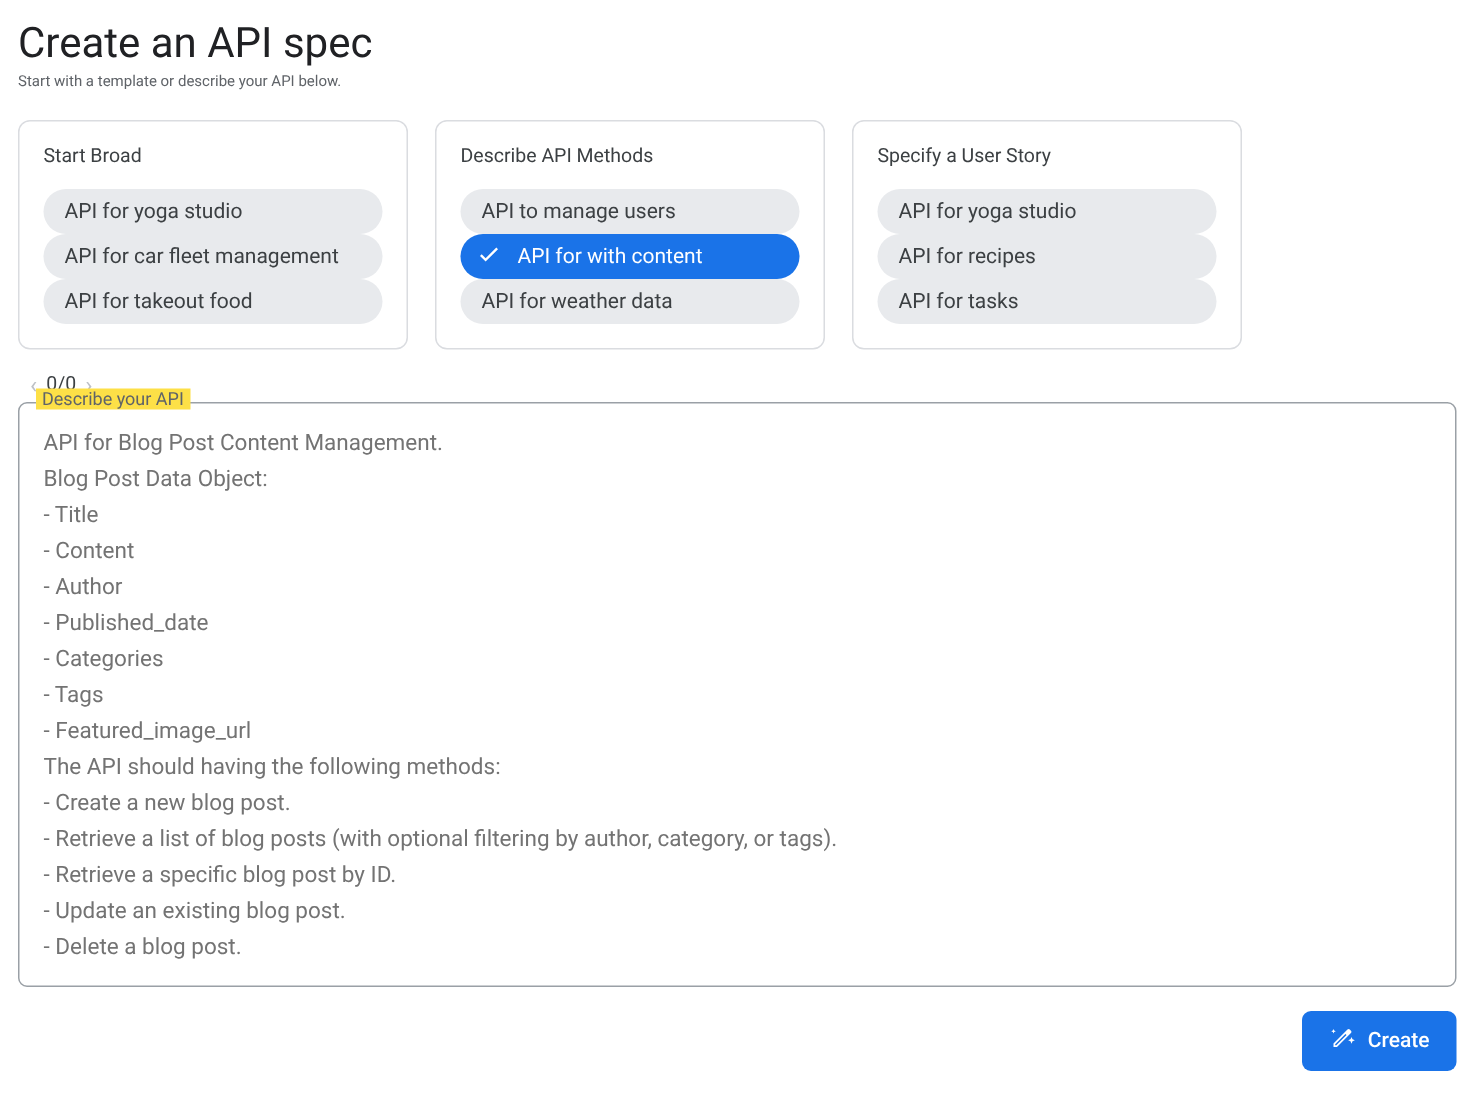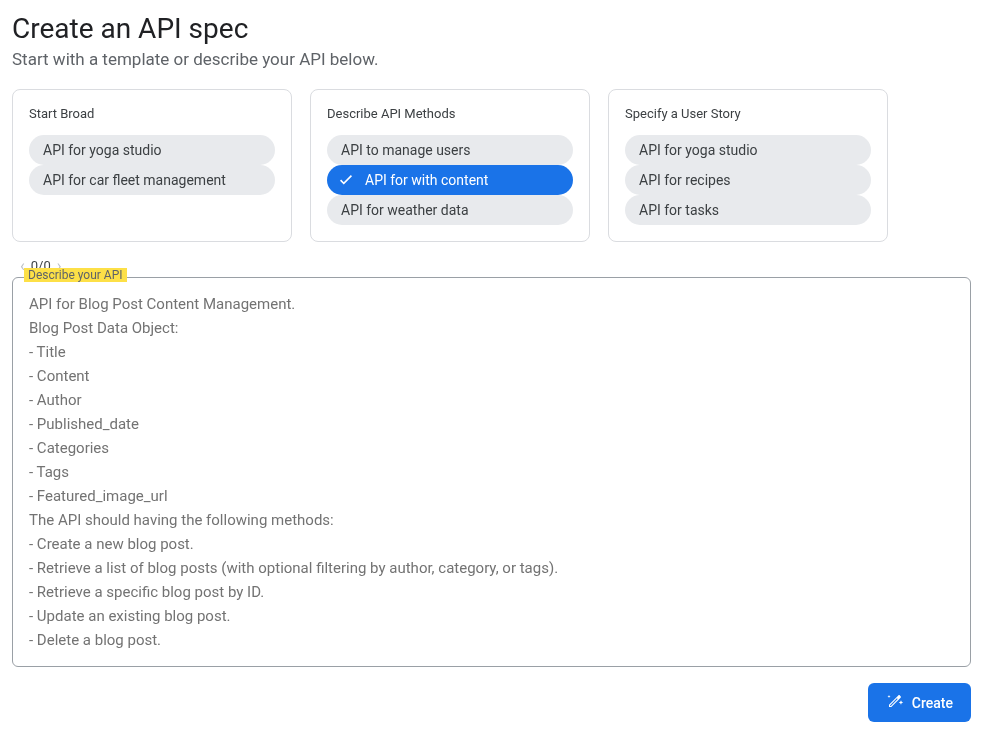--- a/index.html
+++ b/index.html
@@ -14,34 +14,34 @@
       width: 983px;
       color: #202124;
     }
     .page-title {
       font-size: 28px;
       font-weight: 400;
       color: #202124;
       margin-bottom: 4px;
     }
     .page-subtitle {
-      font-size: 17px;
+      font-size: 10px;
       color: #5f6368;
       margin-bottom: 20px;
     }
     .cards-row {
       display: flex;
       gap: 18px;
       margin-bottom: 14px;
     }
     .card {
       border: 1px solid #dadce0;
       border-radius: 8px;
       padding: 16px;
-      width: 280px;
+      width: 260px;
     }
     .card-title {
       font-size: 13px;
       color: #3c4043;
       margin-bottom: 14px;
     }
     .chip {
       display: flex;
       align-items: center;
       background: #e8eaed;
@@ -141,20 +141,23 @@
 <div class="page-subtitle">Start with a template or describe your API below.</div>
 
 <div class="cards-row" id="cards-row">
     <div class="card">
       <div class="card-title">Start Broad</div>
       <div class="chip">
         <span>API for yoga studio</span>
       </div>
       <div class="chip">
         <span>API for car fleet management</span>
+      </div>
+      <div class="chip">
+        <span>API for takeout food</span>
       </div>
     </div>
     <div class="card">
       <div class="card-title">Describe API Methods</div>
       <div class="chip">
         <span>API to manage users</span>
       </div>
       <div class="chip selected">
         <span class="check-icon"><svg viewBox="0 0 24 24">
             <path d="M9 16.2l-3.5-3.5L4 14.2 9 19.2 20 8.2l-1.5-1.5z"></path>

